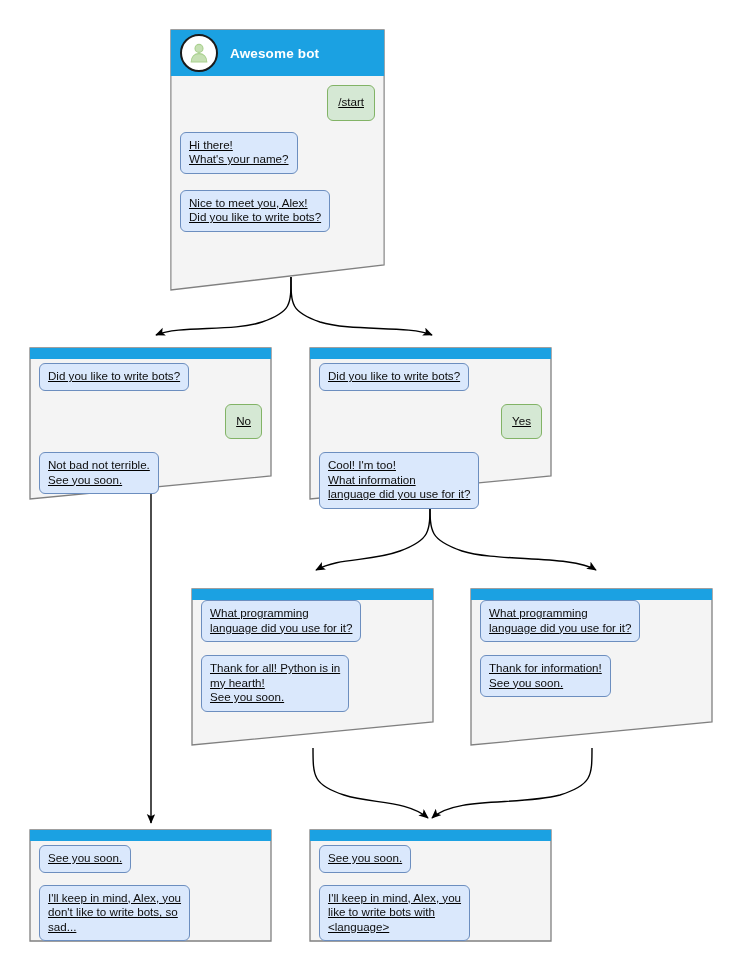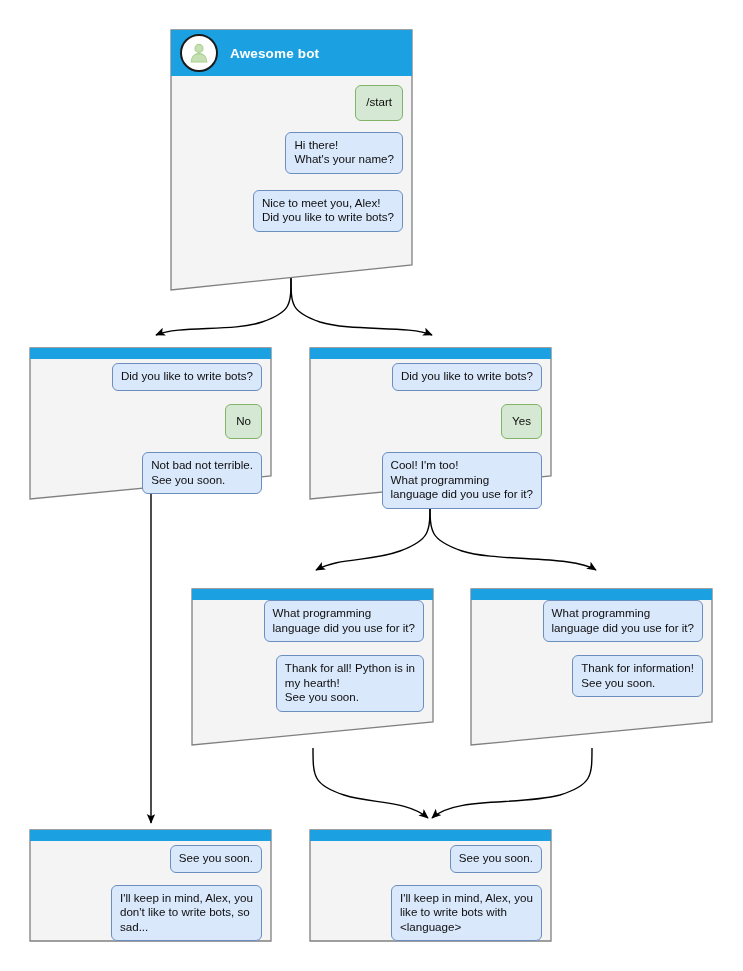--- a/index.html
+++ b/index.html
@@ -99,22 +99,23 @@
     position: absolute;
     left: 0;
     right: 0;
     box-sizing: border-box;
     padding: 0 10px;
   }
 
   .row {
     display: flex;
     margin-bottom: 0;
-  }
-  .row.left  { justify-content: flex-end; }
+    text-decoration: underline;
+  }
+  .row.left  { justify-content: flex-start; }
   .row.right { justify-content: flex-end; }
 
   .bubble {
     display: inline-block;
     border-radius: 6px;
     border: 1px solid;
     box-sizing: border-box;
     font-size: 11.6px;
     line-height: 14.5px;
     color: #0d0d0d;
@@ -152,21 +153,21 @@
 
     <path d="M430,503 C430,532 430,540 400,551 C370,562 340,557 316,570" fill="none" stroke="#000000" stroke-width="1.4" marker-end="url(#arrow)"></path>
 
     <path d="M430,503 C430,532 430,540 462,551 C496,562 572,555 596,570" fill="none" stroke="#000000" stroke-width="1.4" marker-end="url(#arrow)"></path>
 
     <path d="M313,748 C313,776 313,785 344,795 C372,804 406,800 428,818" fill="none" stroke="#000000" stroke-width="1.4" marker-end="url(#arrow)"></path>
 
     <path d="M592,748 C592,776 592,785 560,795 C518,806 456,796 432,818" fill="none" stroke="#000000" stroke-width="1.4" marker-end="url(#arrow)"></path>
   </svg>
 
-  <div class="window" style="left:170px; top:29px; width:243px; height:262px;">
+  <div class="window" style="left:170px; top:29px; width:215px; height:262px;">
     <svg class="win-shape" viewBox="0 0 243 262" preserveAspectRatio="none">
       <path d="M1,1 L242,1 L242,236 L1,261 Z" fill="#f4f4f4" stroke="#808080" stroke-width="1.3"></path>
       <path d="M1,1 L242,1 L242,47 L1,47 Z" fill="#1ba1e2" stroke="none"></path>
     </svg>
 
     <div class="win-inner">
       <div class="win-head-tall">
         <div class="avatar">
           <svg width="24" height="24" viewBox="0 0 24 24" aria-hidden="true">
             <circle cx="12" cy="7.4" r="4.0" fill="#c6e0b4" stroke="#a9d08e" stroke-width="1.1"></circle>
@@ -223,21 +224,21 @@
       <div class="win-head-thin"></div>
       <div class="msgs" style="top:16px;">
         <div class="row left" style="margin-bottom:13px;">
           <div class="bubble bot">Did you like to write bots?</div>
         </div>
         <div class="row right" style="margin-bottom:13px;align-items:flex-end;">
           <div class="bubble user">Yes</div>
         </div>
         <div class="row left">
           <div class="bubble bot">Cool! I'm too!
-What programming
+What information
 language did you use for it?</div>
         </div>
       </div>
     </div>
   </div>
 
   <div class="window" style="left:191px; top:588px; width:243px; height:158px;">
     <svg class="win-shape" viewBox="0 0 243 158" preserveAspectRatio="none">
       <path d="M1,1 L242,1 L242,134 L1,157 Z" fill="#f4f4f4" stroke="#808080" stroke-width="1.3"></path>
       <path d="M1,1 L242,1 L242,12 L1,12 Z" fill="#1ba1e2" stroke="none"></path>

